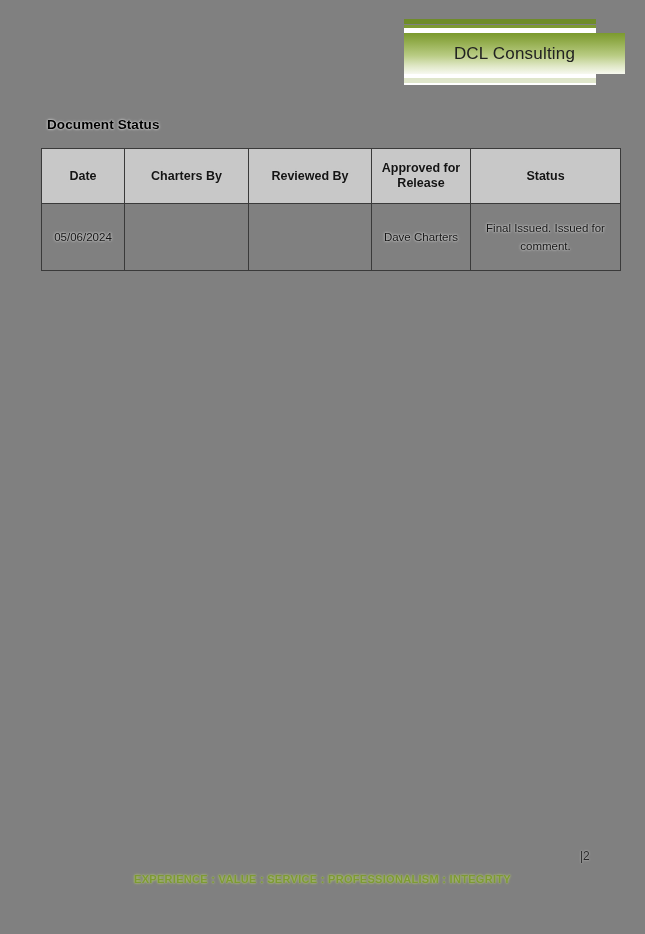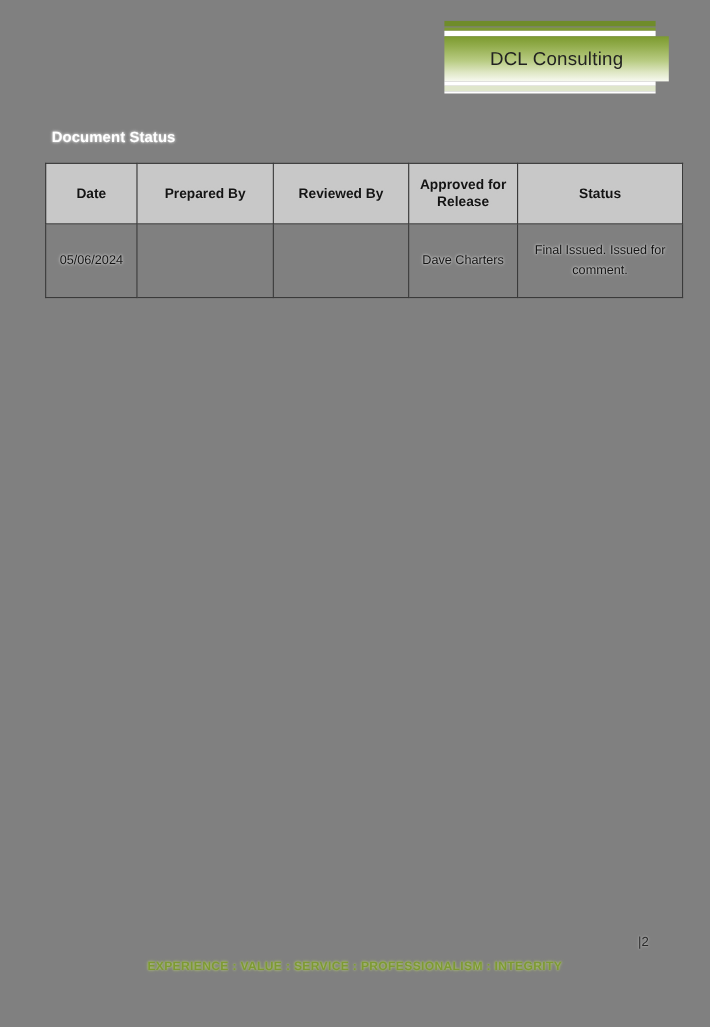--- a/index.html
+++ b/index.html
@@ -44,21 +44,21 @@
     left: 0;
     top: 9px;
     width: 192px;
     height: 5px;
     background: #ffffff;
   }
   .logo-body {
     position: absolute;
     left: 0;
     top: 14px;
-    width: 204px;
+    width: 221px;
     height: 41px;
     background: linear-gradient(to bottom, #7b9a2e 0%, #93ad4d 22%, #b9cc84 55%, #dfe7c5 80%, #f7f9f0 100%);
     display: flex;
     align-items: center;
     justify-content: center;
   }
   .logo-text {
     font-family: "Liberation Sans", sans-serif;
     font-size: 17px;
     color: #222222;
@@ -90,21 +90,21 @@
     background: #ffffff;
   }
 
   
   .section-heading {
     position: absolute;
     left: 47px;
     top: 117px;
     font-size: 13.5px;
     font-weight: bold;
-    color: #ffffff;
+    color: #000000;
     text-shadow: 0 0 2px #d9d9d9, 0 0 3px #cfcfcf;
     letter-spacing: 0.1px;
   }
 
   
   .status-table {
     position: absolute;
     left: 41px;
     top: 148px;
     width: 483px;
@@ -187,21 +187,21 @@
   <colgroup>
     <col class="col-date">
     <col class="col-prepared">
     <col class="col-reviewed">
     <col class="col-approved">
     <col class="col-status">
   </colgroup>
   <thead>
     <tr>
       <th>Date</th>
-      <th>Prepared By</th>
+      <th>Charters By</th>
       <th>Reviewed By</th>
       <th>Approved for Release</th>
       <th>Status</th>
     </tr>
   </thead>
   <tbody>
     <tr class="row-h2">
       <td>05/06/2024</td>
       <td></td>
       <td></td>

